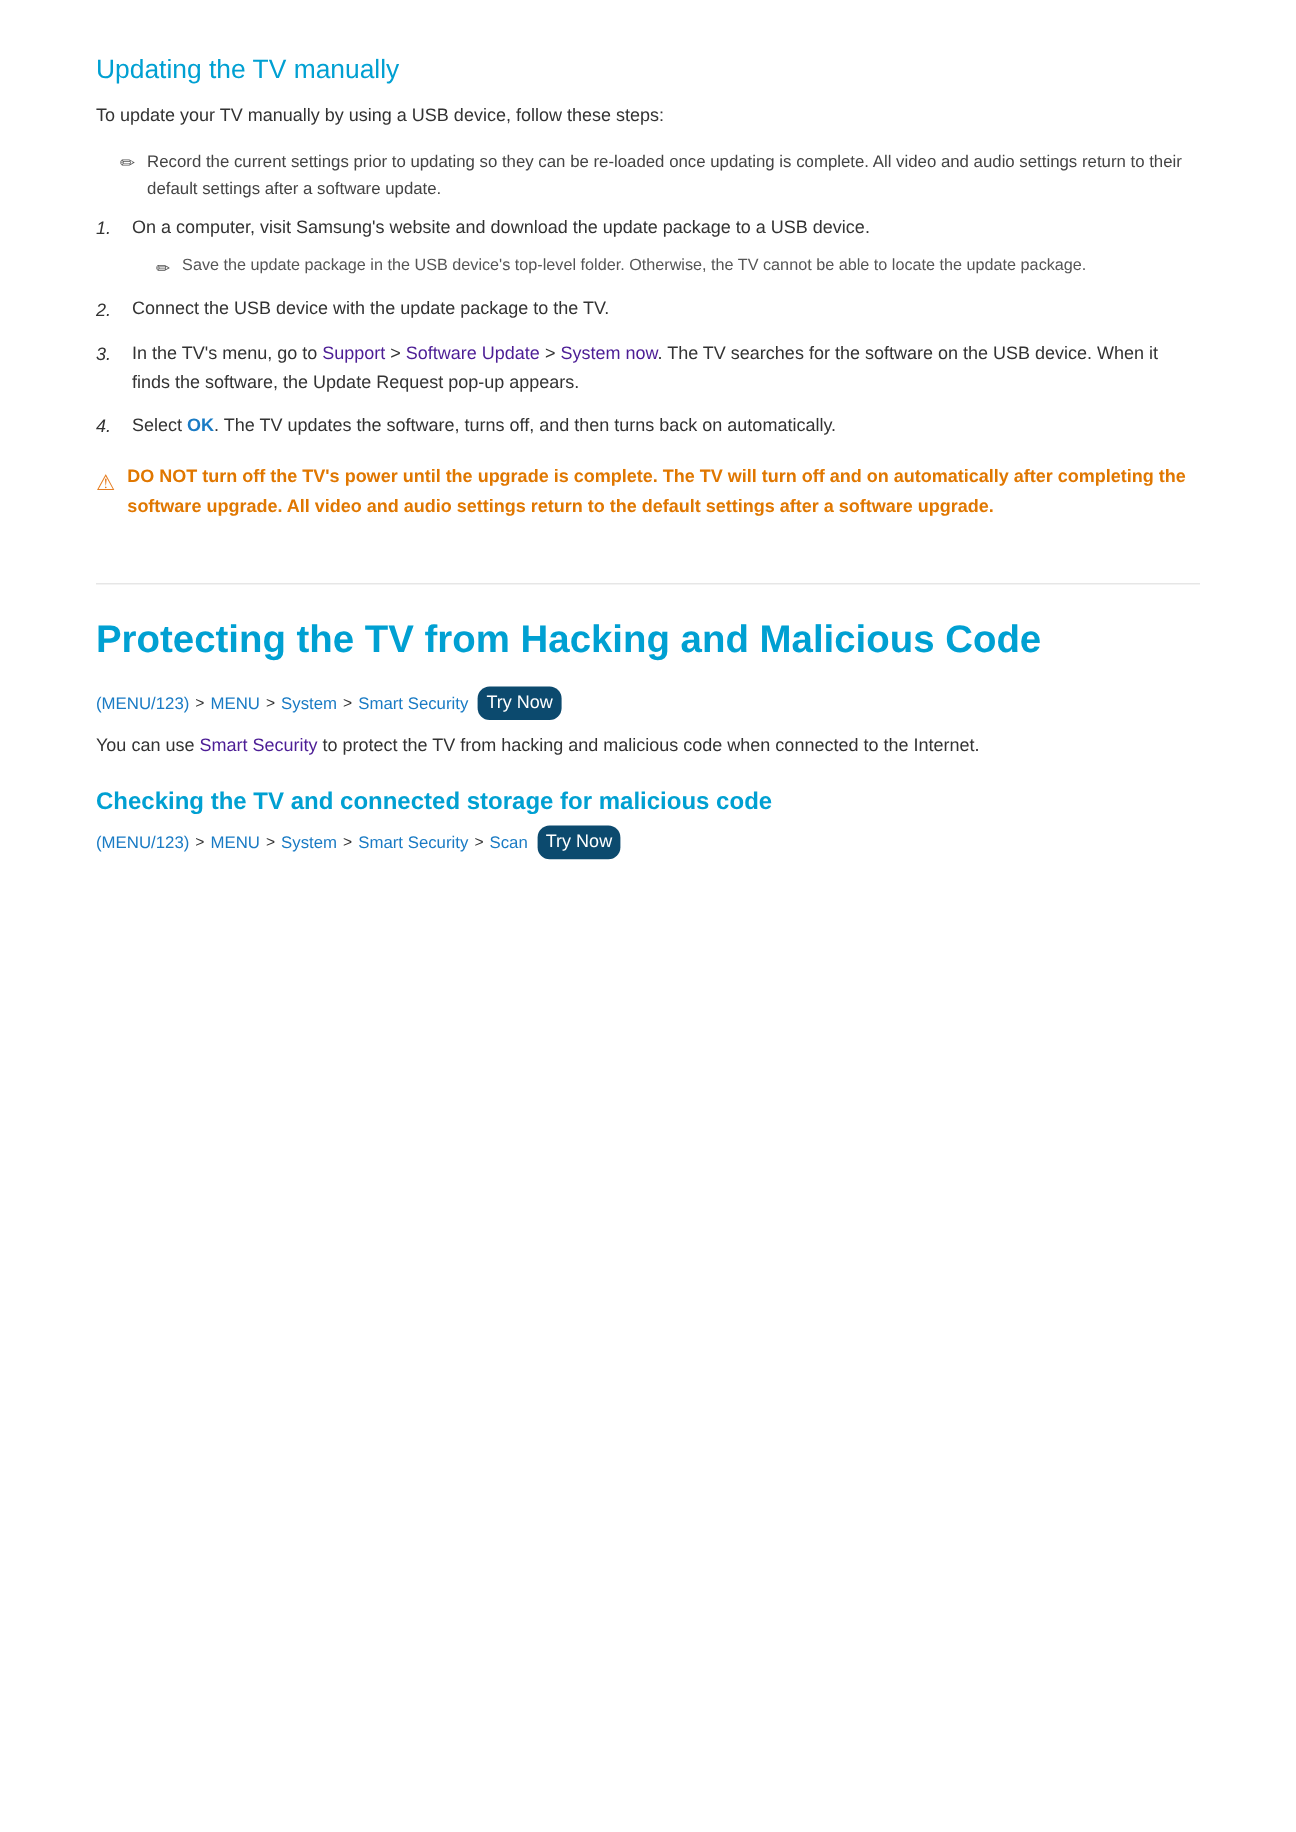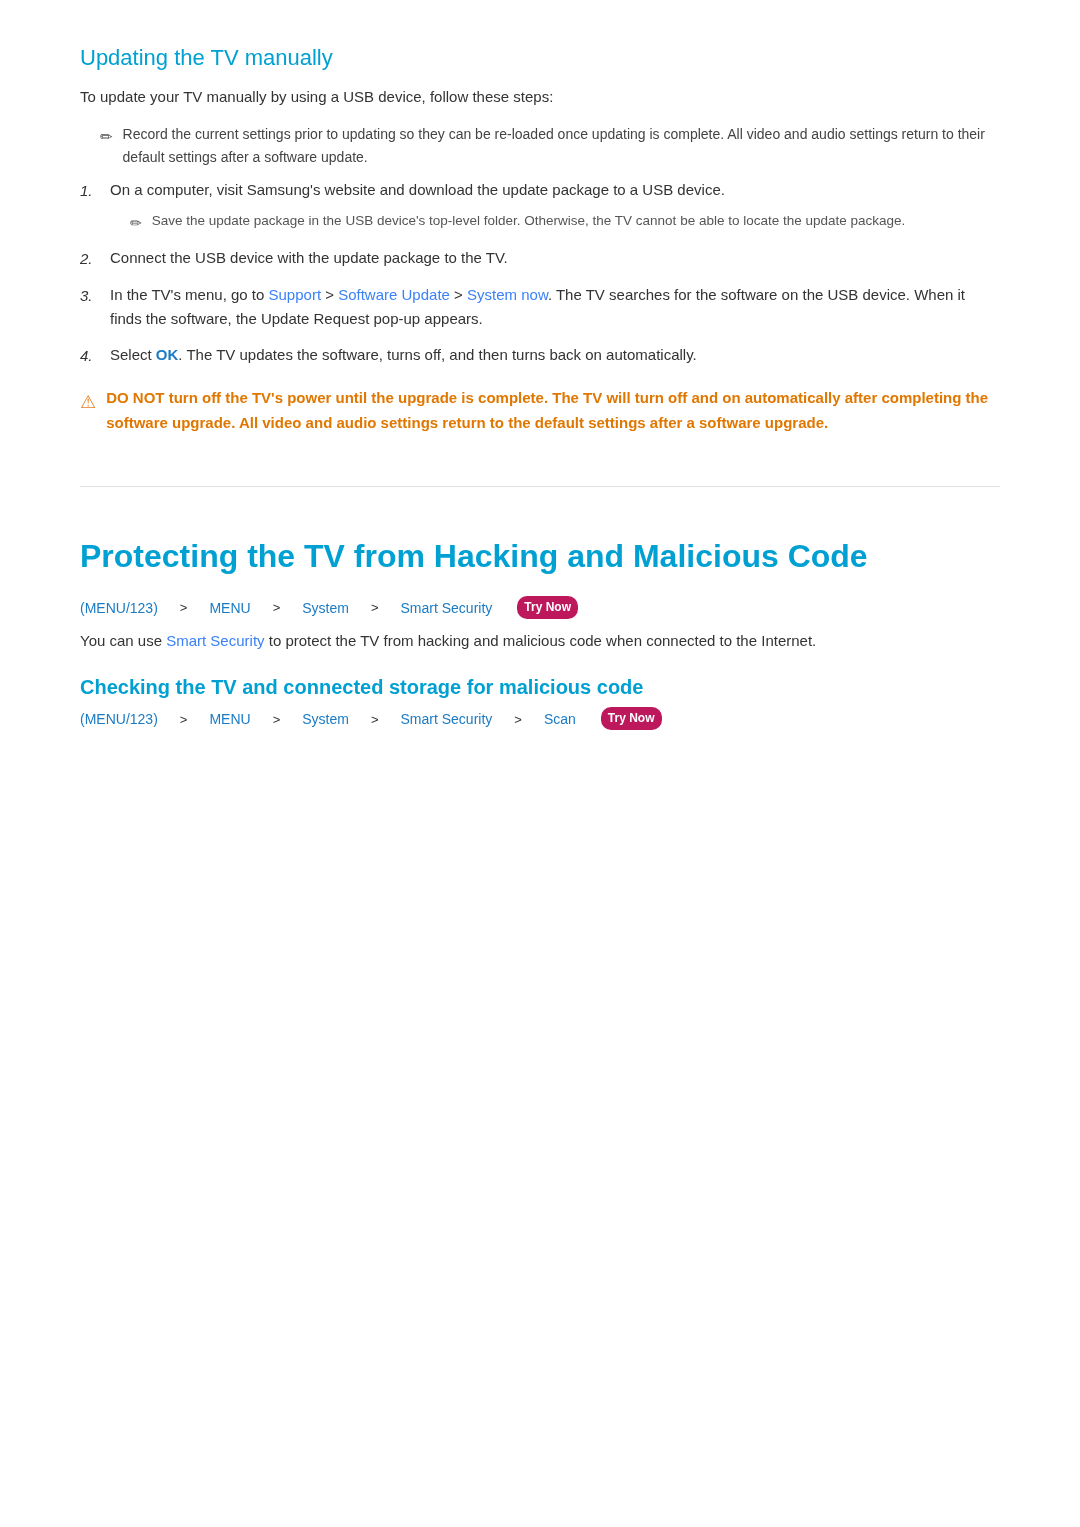--- a/index.html
+++ b/index.html
@@ -125,59 +125,59 @@
       margin-top: 2px;
     }
 
     .warning-text {
       font-size: 15px;
       color: #e07700;
       line-height: 1.65;
     }
 
     .highlight-blue {
-      color: #3b82f6;
+      color: #4c1d95;
     }
 
     .breadcrumb {
       font-size: 14px;
       color: #555;
       margin-bottom: 10px;
       display: flex;
-      align-items: flex-end;
+      align-items: center;
       flex-wrap: wrap;
-      gap: 19px;
+      gap: 2px;
     }
 
     .breadcrumb .bc-item {
       color: #1a7bc4;
     }
 
     .breadcrumb .bc-sep {
       color: #333;
       margin: 0 3px;
       font-size: 13px;
     }
 
     .try-now-badge {
       display: inline-block;
-      background: #be185d;
+      background: #0c4a6e;
       color: #ffffff;
-      font-size: 12px;
+      font-size: 15px;
       padding: 2px 7px;
       border-radius: 10px;
       margin-left: 6px;
       vertical-align: middle;
-      font-weight: bold;
+      font-weight: normal;
     }
 
     .protecting-section {
       margin-top: 50px;
       border-top: 1px solid #e0e0e0;
-      padding-top: 44px;
+      padding-top: 20px;
     }
 
     .checking-section {
       margin-top: 18px;
     }
 
     .bold-ok {
       font-weight: bold;
       color: #1a7bc4;
       text-align: center;

